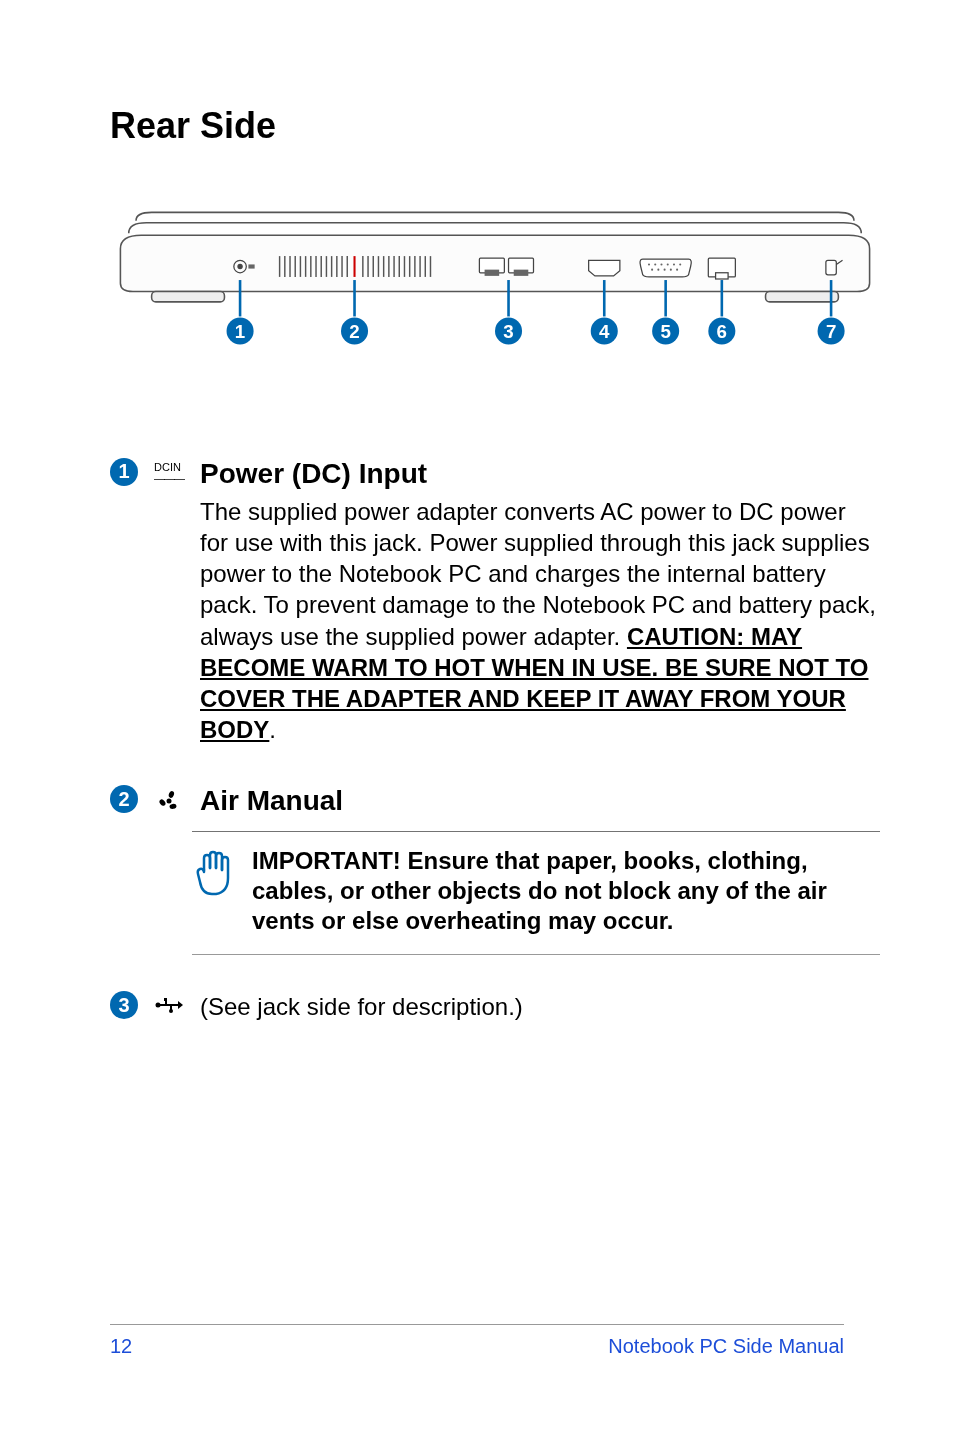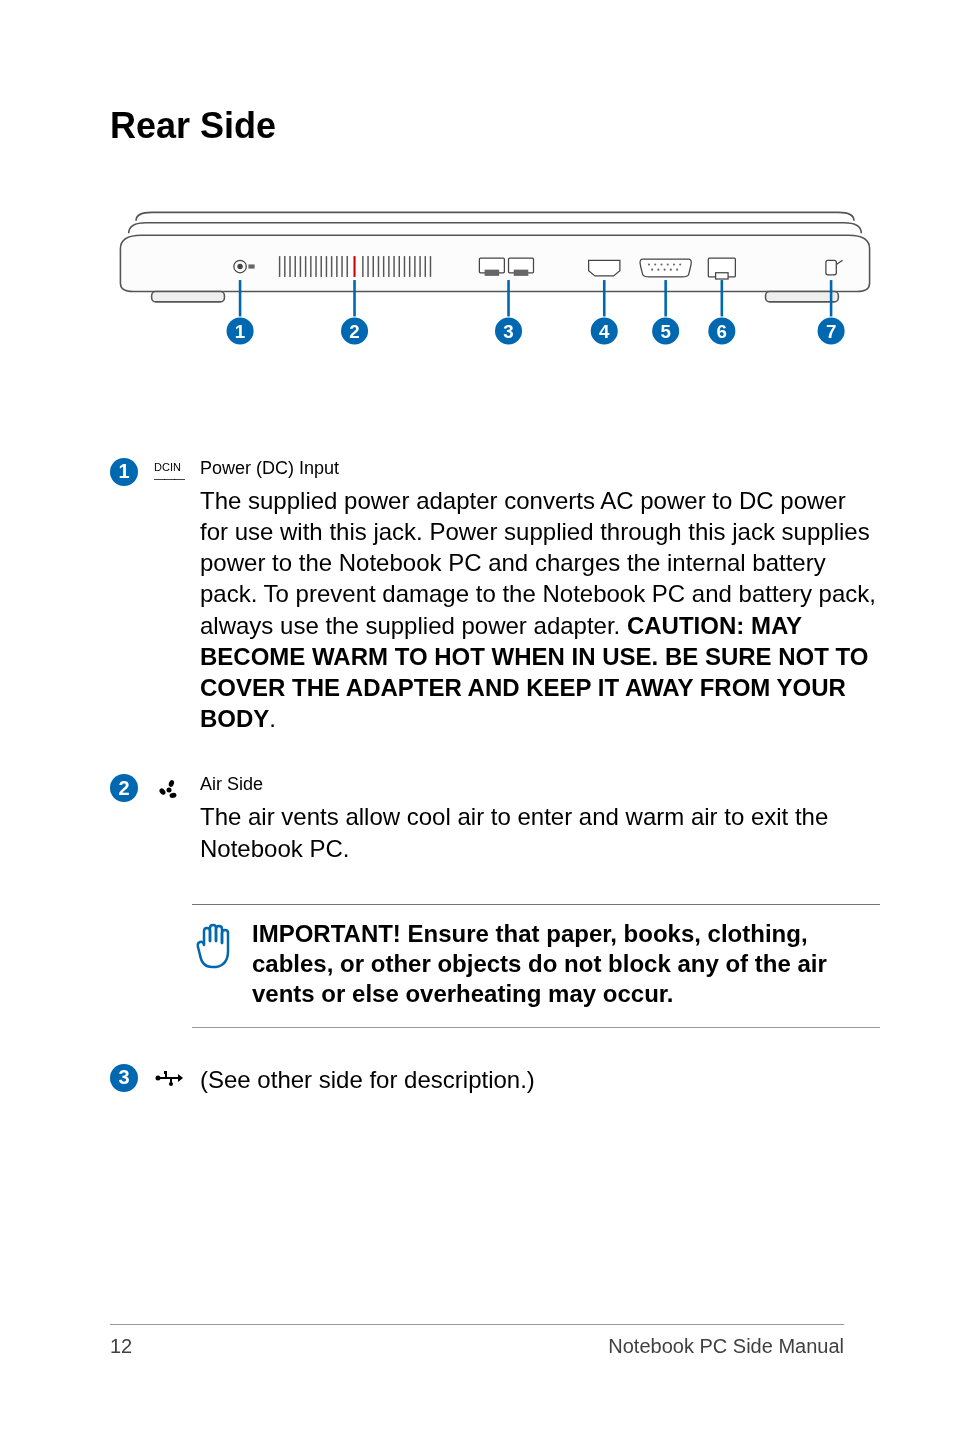--- a/index.html
+++ b/index.html
@@ -48,22 +48,22 @@
     justify-content: center;
     align-items: center;
     font-size: 18px;
     flex-shrink: 0;
     padding-top: 4px;
   }
   .item-content {
     flex: 1;
   }
   .item-title {
-    font-weight: 400;
-    font-size: 18px;
+    font-weight: 700;
+    font-size: 28px;
     margin-bottom: 6px;
   }
   .item-body {
     font-size: 24px;
     line-height: 1.3;
     margin-bottom: 32px;
   }
   .note-row {
     display: flex;
     gap: 20px;
@@ -75,32 +75,32 @@
   .note-icon {
     width: 40px;
     flex-shrink: 0;
     padding-top: 4px;
   }
   .note-text {
     font-weight: 700;
     font-size: 24px;
     line-height: 1.25;
   }
-  .caution-inline { font-weight: 700; }
+  .caution-inline { font-weight: 700; text-decoration: underline; }
   .footer {
     position: absolute;
     bottom: 80px;
     left: 110px;
     right: 110px;
     border-top: 1px solid #999;
     padding-top: 10px;
     display: flex;
     justify-content: space-between;
     font-size: 20px;
-    color: #404040;
+    color: #1d4ed8;
   }
   .dcin-icon {
     font-size: 11px;
     font-weight: 400;
     font-family: Arial, sans-serif;
     text-align: left;
     line-height: 1;
   }
   .dcin-icon .dash { letter-spacing: -1px; }
 </style>
@@ -240,22 +240,21 @@
       <svg width="24" height="24" viewBox="0 0 24 24">
           <g fill="#000">
             <circle cx="12" cy="12" r="2.5"></circle>
             <ellipse cx="12" cy="5" rx="2.5" ry="3.5" transform="rotate(20 12 12)"></ellipse>
             <ellipse cx="18" cy="15" rx="2.5" ry="3.5" transform="rotate(140 12 12)"></ellipse>
             <ellipse cx="6" cy="15" rx="2.5" ry="3.5" transform="rotate(260 12 12)"></ellipse>
           </g>
         </svg>
     </span>
     <div class="item-content">
-      <div class="item-title">Air Side</div>
-      <div class="item-body">The air vents allow cool air to enter and warm air to exit the Notebook PC.</div>
+      <div class="item-title">Air Manual</div>
     </div>
   </div>
 
   
   <div class="note-row">
     <span class="note-icon">
       <svg width="42" height="48" viewBox="0 0 42 48">
           <g fill="none" stroke="#0068b0" stroke-width="2.5" stroke-linecap="round" stroke-linejoin="round">
             <path d="M12 20 L12 8 Q12 5 15 5 Q18 5 18 8 L18 18"></path>
             <path d="M18 18 L18 5 Q18 2 21 2 Q24 2 24 5 L24 18"></path>
@@ -277,21 +276,21 @@
             <rect x="3" y="9" width="20" height="2"></rect>
             <polygon points="23,6 28,10 23,14"></polygon>
             <rect x="9" y="3" width="3" height="3"></rect>
             <rect x="10" y="5" width="2" height="5"></rect>
             <circle cx="16" cy="16" r="2"></circle>
             <rect x="15" y="10" width="2" height="5"></rect>
           </g>
         </svg>
     </span>
     <div class="item-content">
-      <div class="item-body">(See other side for description.)</div>
+      <div class="item-body">(See jack side for description.)</div>
     </div>
   </div>
 
 </div>
 
 <div class="footer">
   <span>12</span>
   <span>Notebook PC Side Manual</span>
 </div>
 

